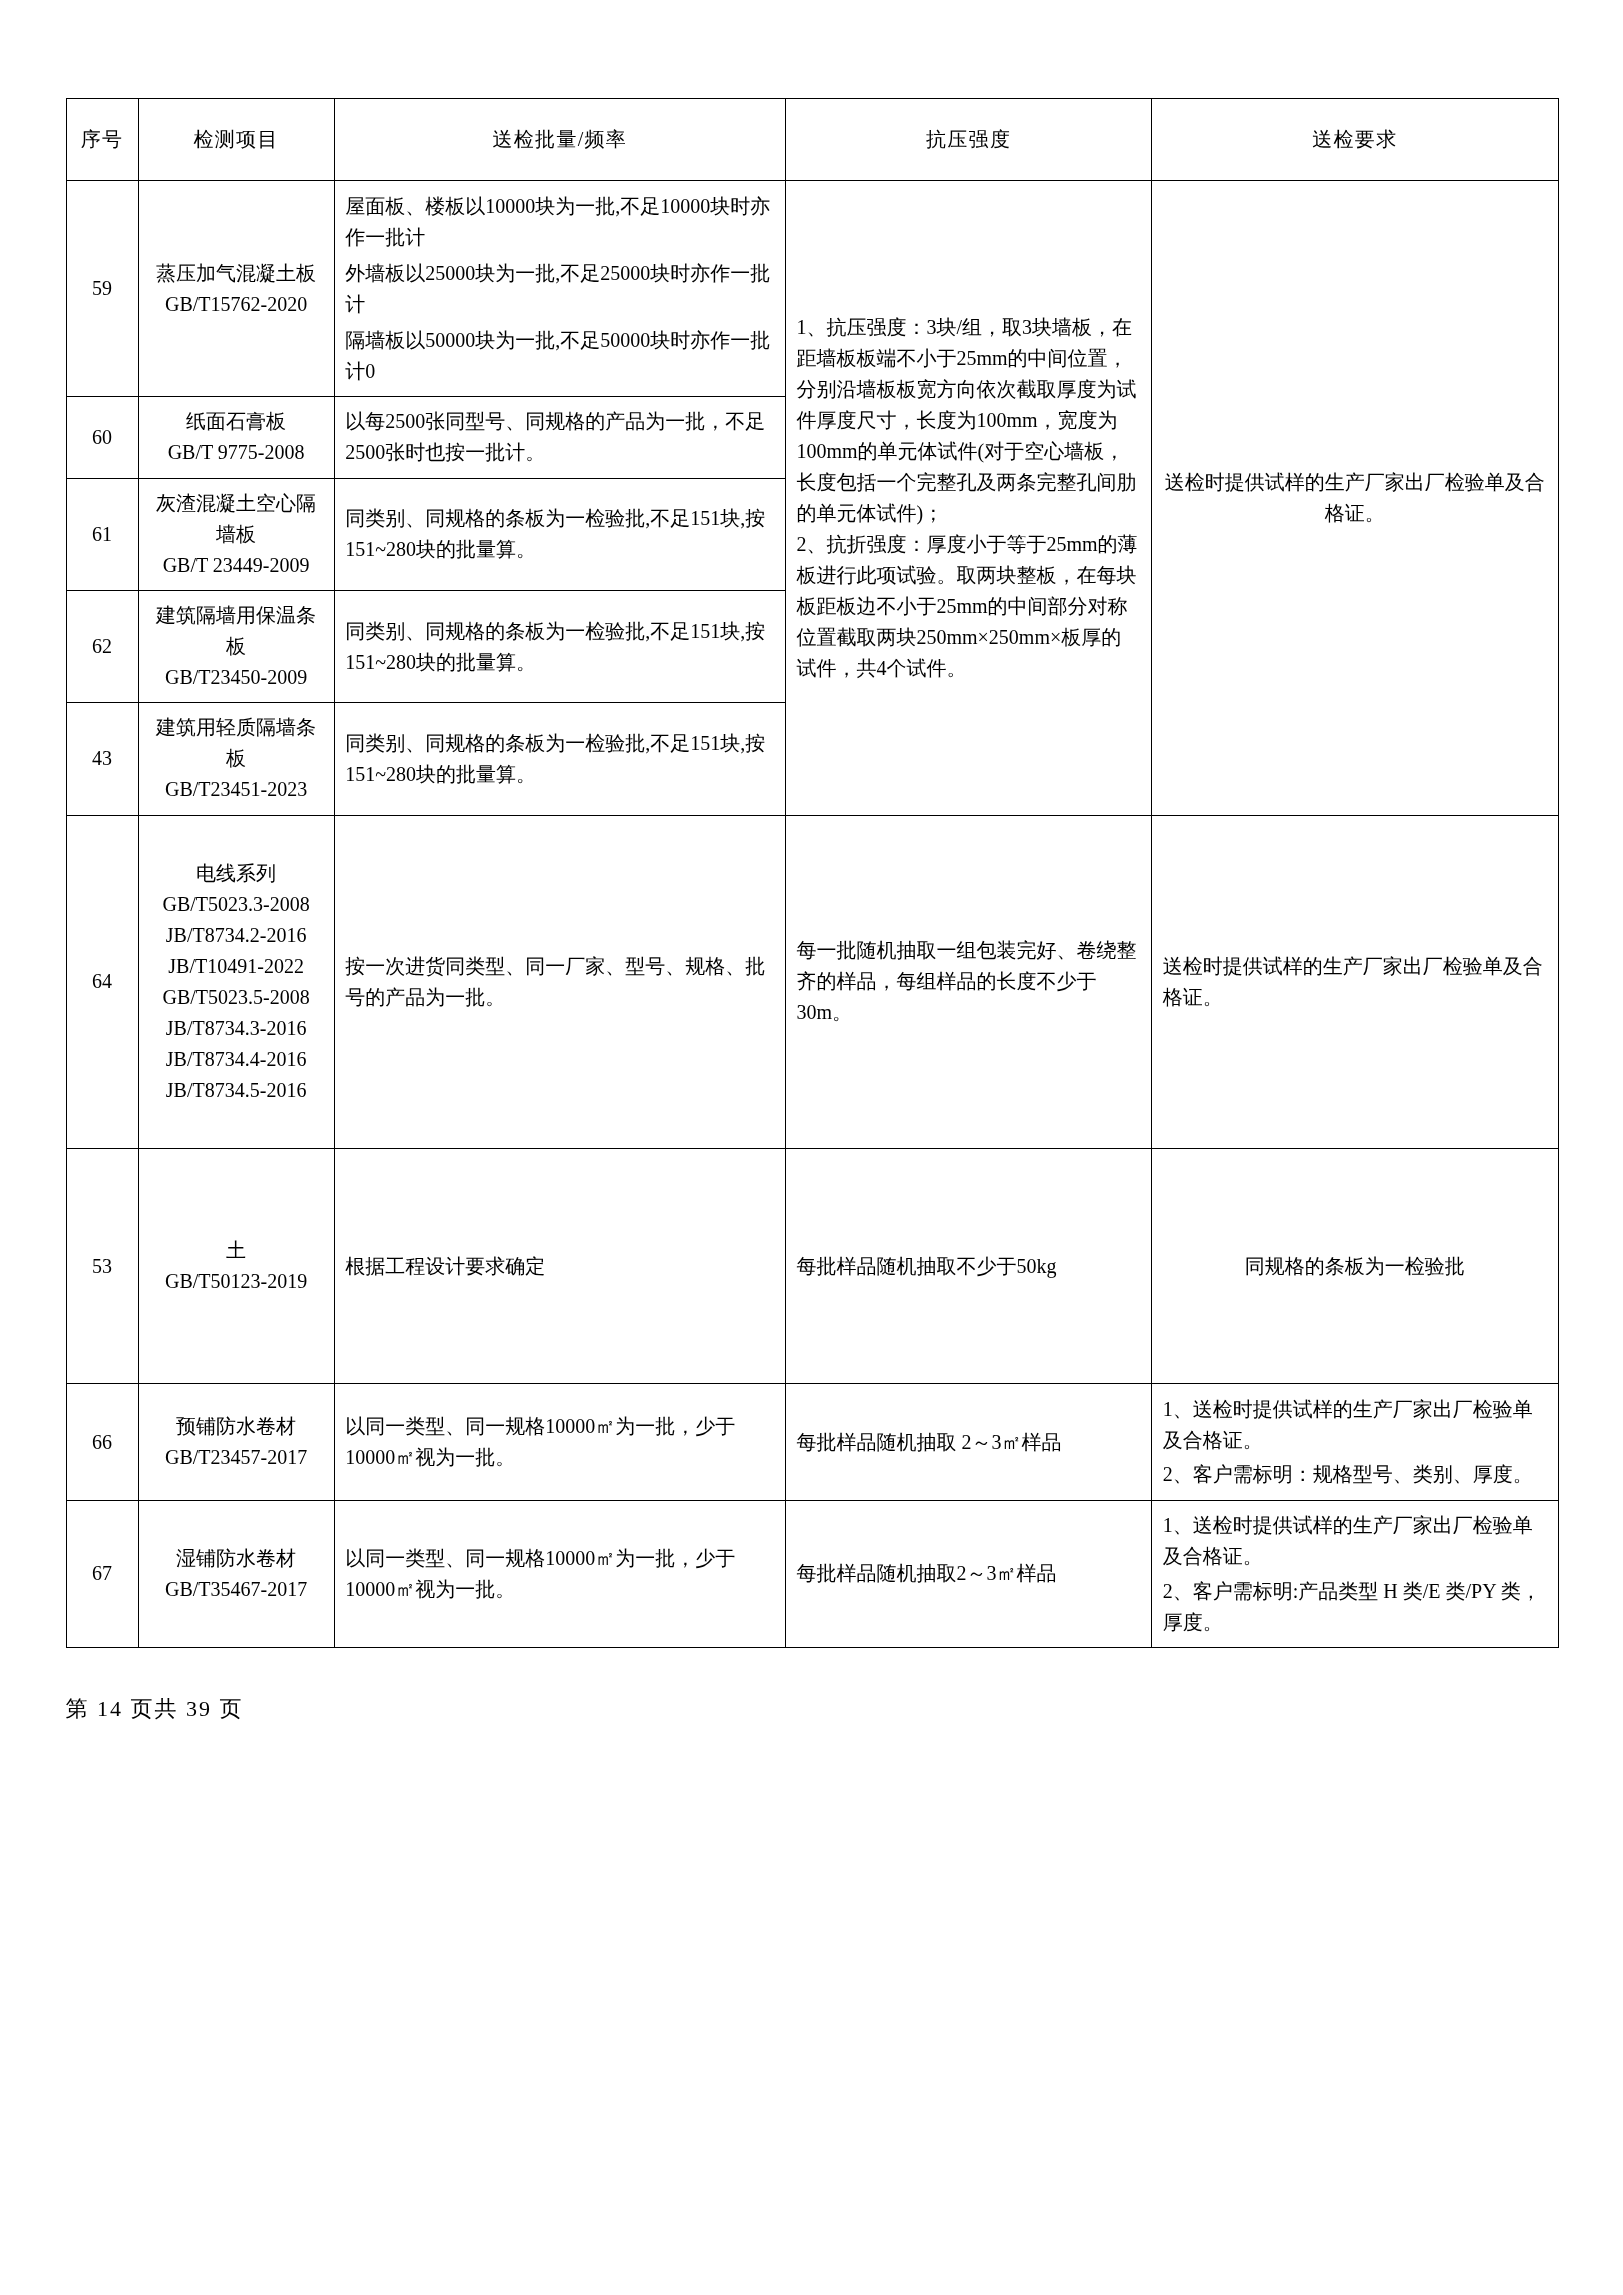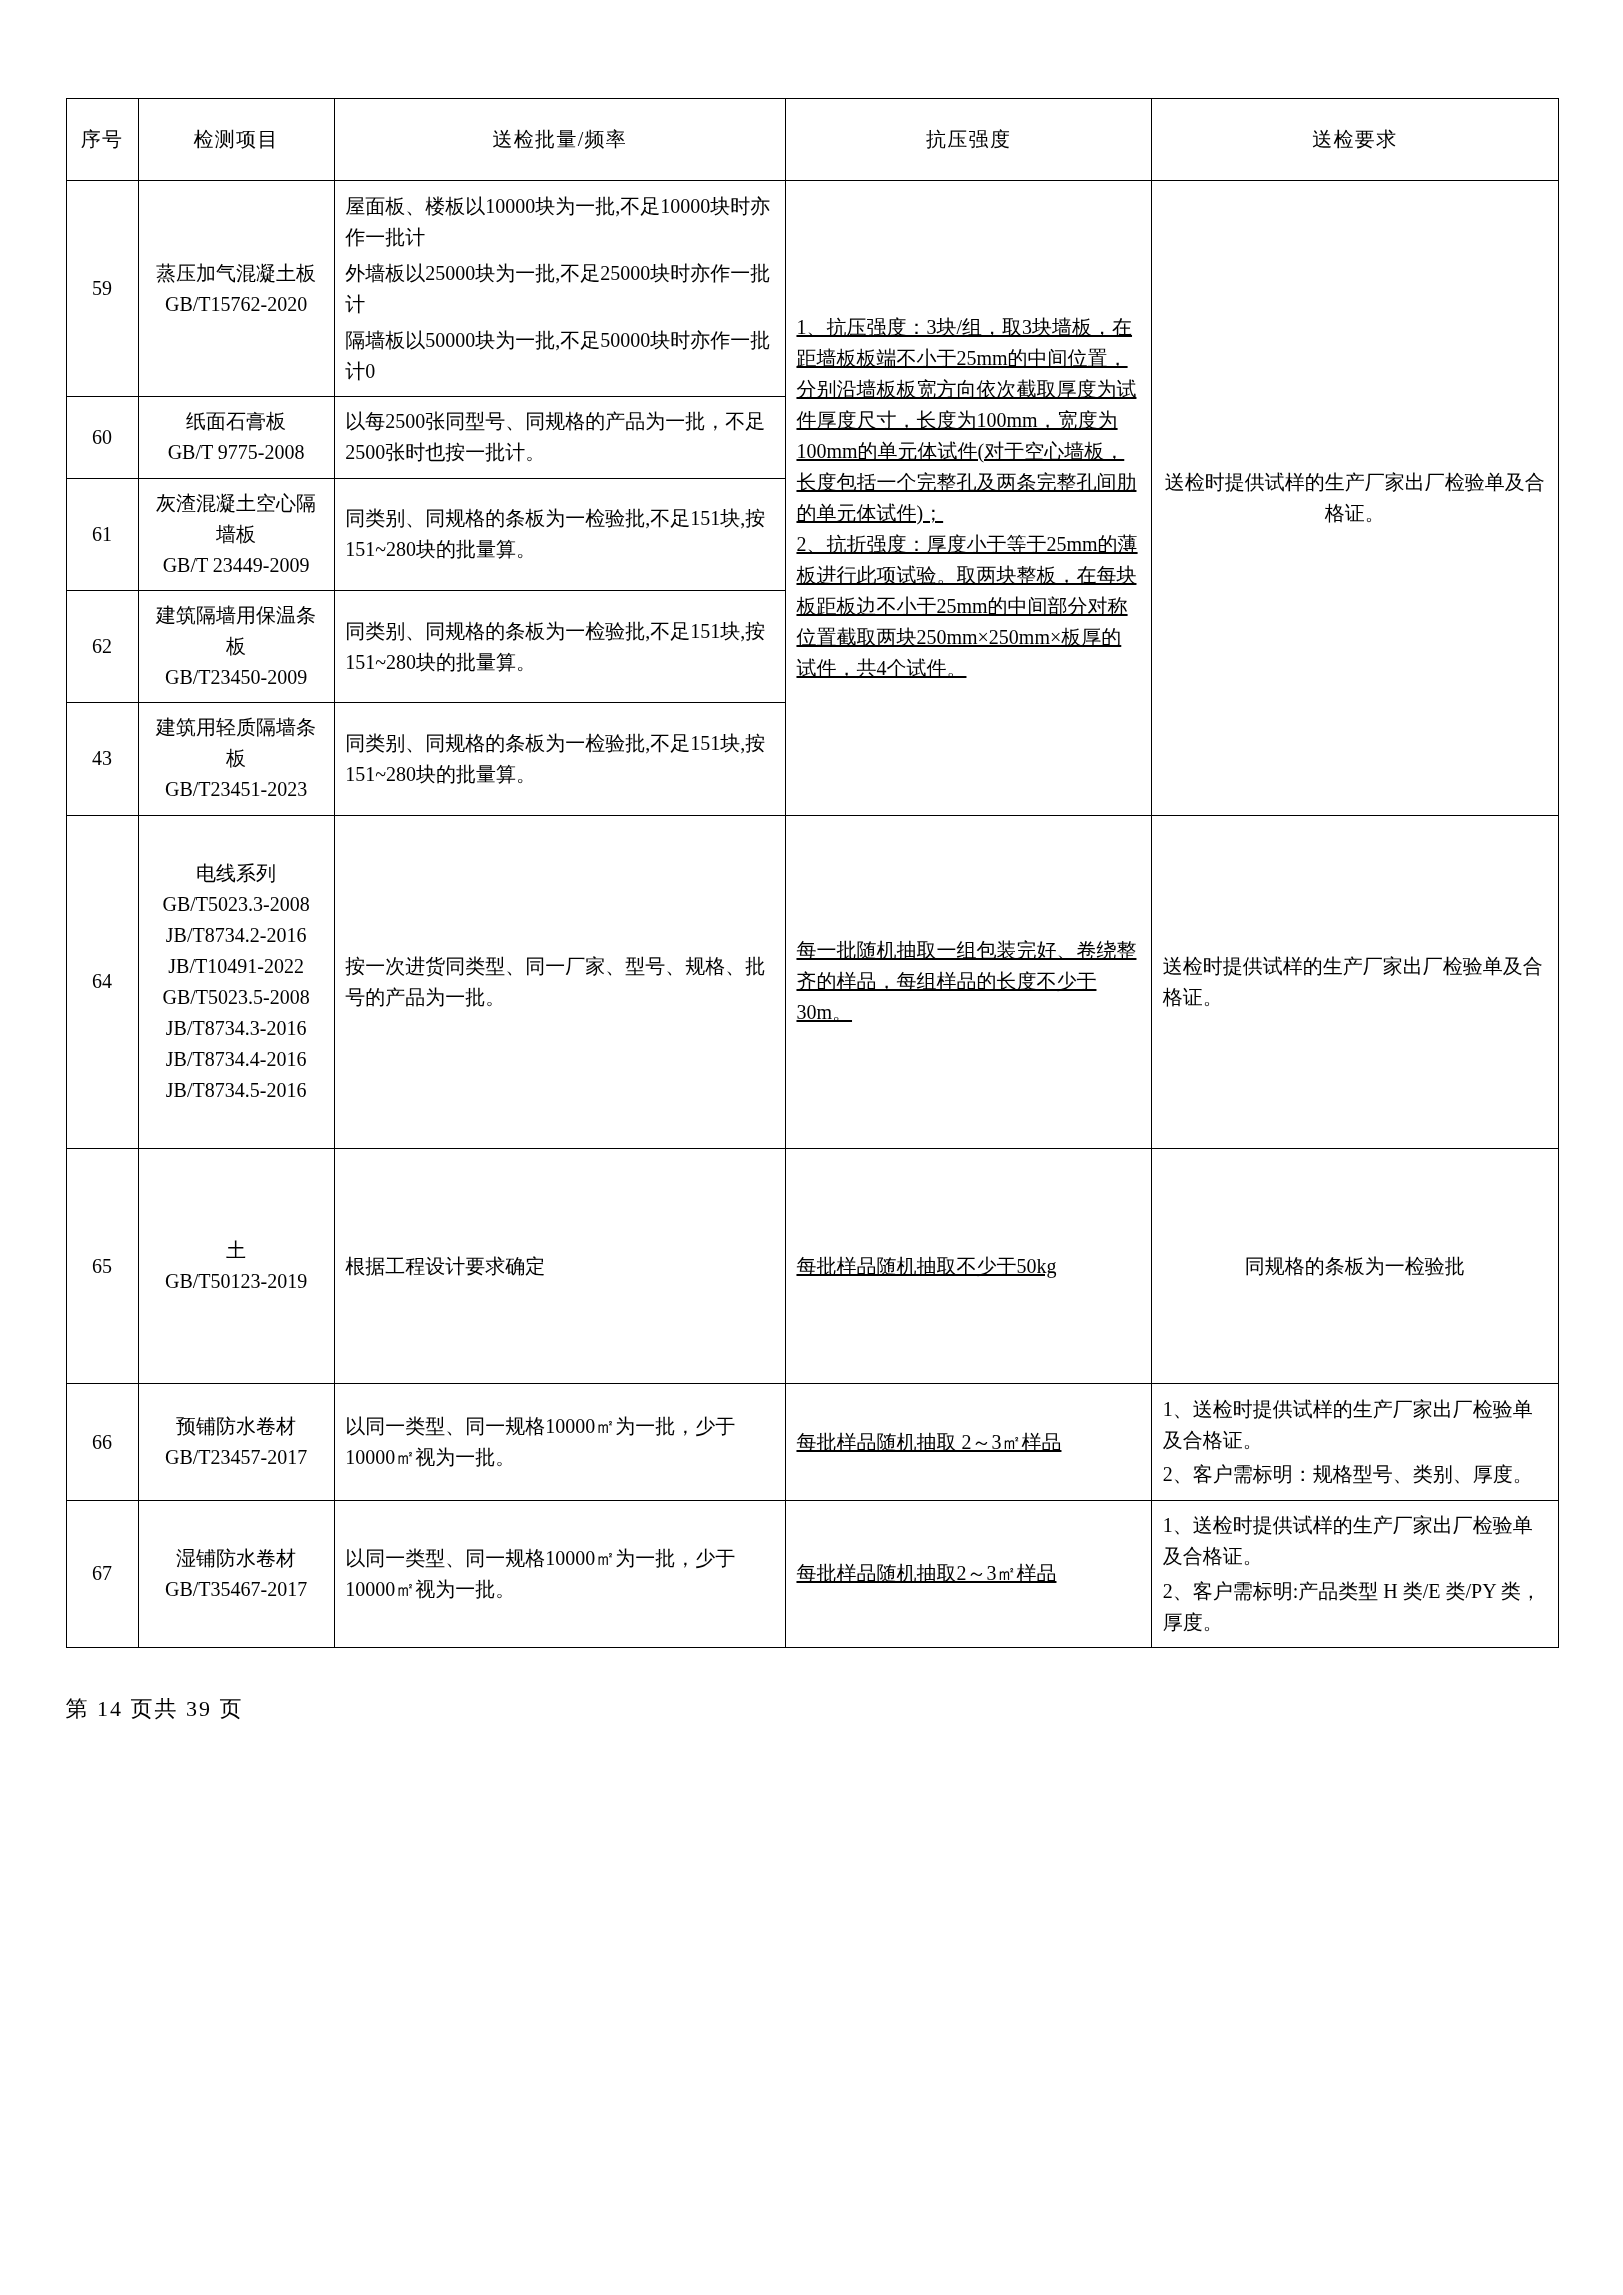--- a/index.html
+++ b/index.html
@@ -62,21 +62,20 @@
     text-align: left;
     font-size: 17.7px;
     line-height: 1.7;
   }
   .cell-batch p { margin: 0 0 5.2px 0; }
   .cell-batch p:last-child { margin-bottom: 0; }
   .cell-qty {
     text-align: left;
     font-size: 17.7px;
     line-height: 1.75;
-    text-decoration: underline;
   }
   .cell-req {
     text-align: left;
     font-size: 17.7px;
     line-height: 1.7;
   }
   .cell-req p { margin: 0 0 3.9px 0; }
   .cell-req p:last-child { margin-bottom: 0; }
   .cell-req.center { text-align: center; }
   .tall-row td { height: 216px; }
@@ -173,21 +172,21 @@
 GB/T5023.5-2008
 JB/T8734.3-2016
 JB/T8734.4-2016
 JB/T8734.5-2016</td>
         <td class="cell-batch">按一次进货同类型、同一厂家、型号、规格、批号的产品为一批。</td>
         <td class="cell-qty">每一批随机抽取一组包装完好、卷绕整齐的样品，每组样品的长度不少于30m。</td>
         <td class="cell-req">送检时提供试样的生产厂家出厂检验单及合格证。</td>
       </tr>
 
       <tr class="tall-row">
-        <td class="cell-no">65</td>
+        <td class="cell-no">53</td>
         <td class="cell-item multi-line">土
 GB/T50123-2019</td>
         <td class="cell-batch c-center">根据工程设计要求确定</td>
         <td class="cell-qty c-center">每批样品随机抽取不少于50kg</td>
         <td class="cell-req center">同规格的条板为一检验批</td>
       </tr>
 
       <tr>
         <td class="cell-no">66</td>
         <td class="cell-item multi-line">预铺防水卷材

